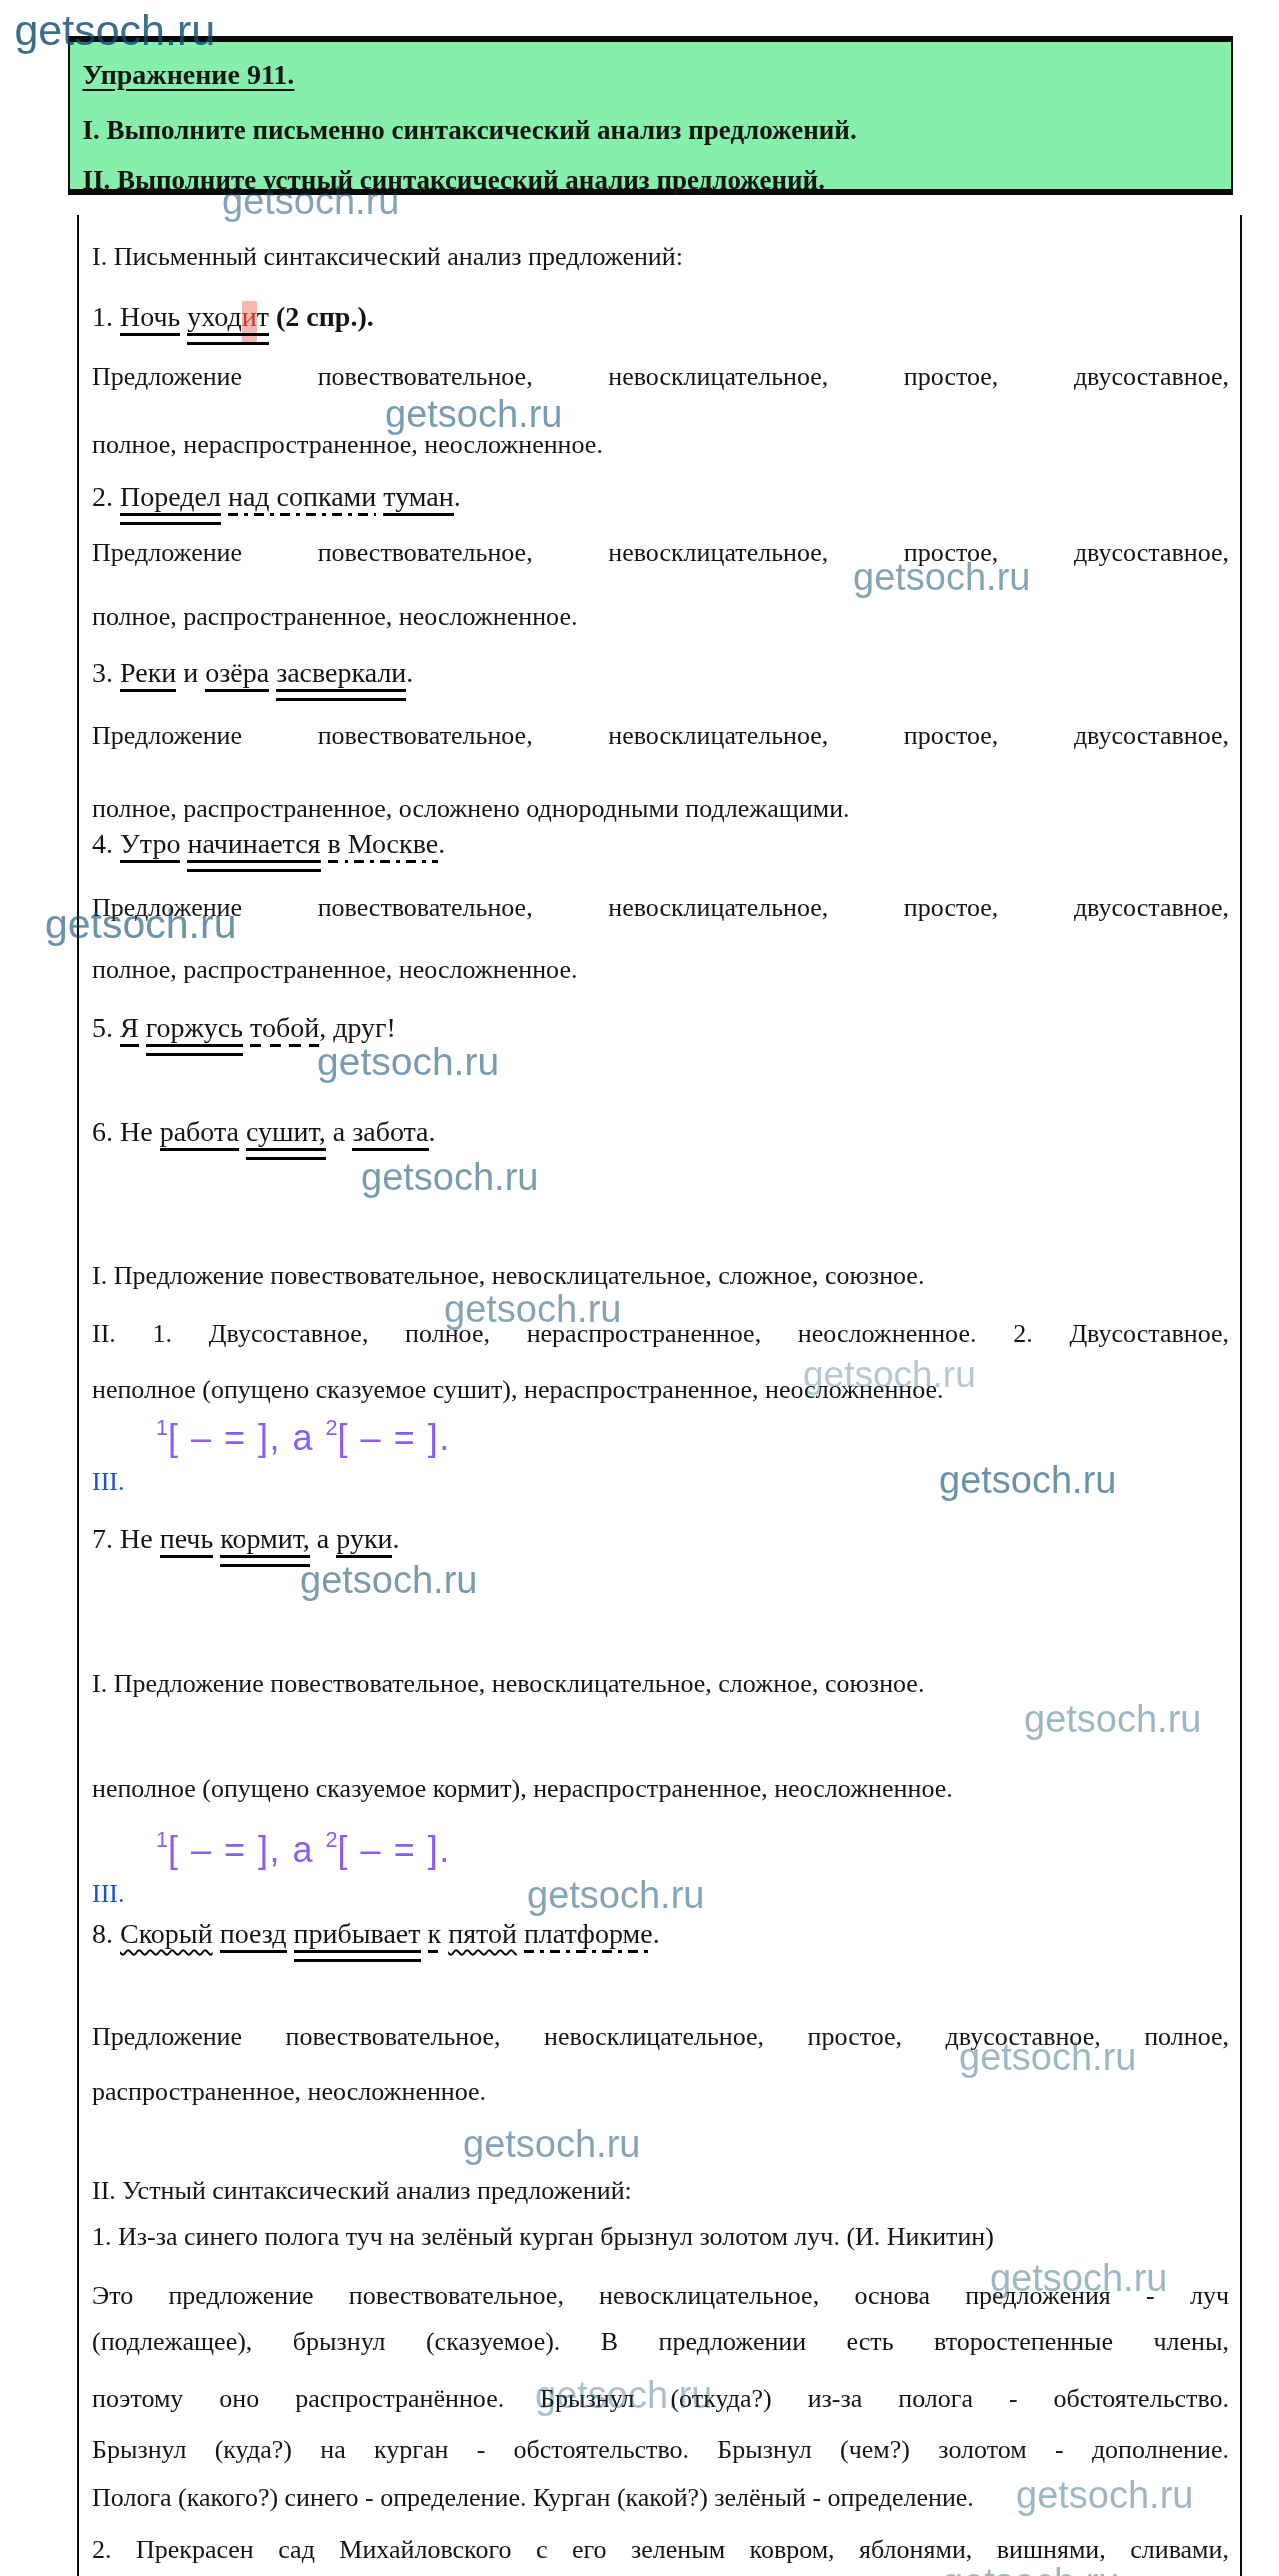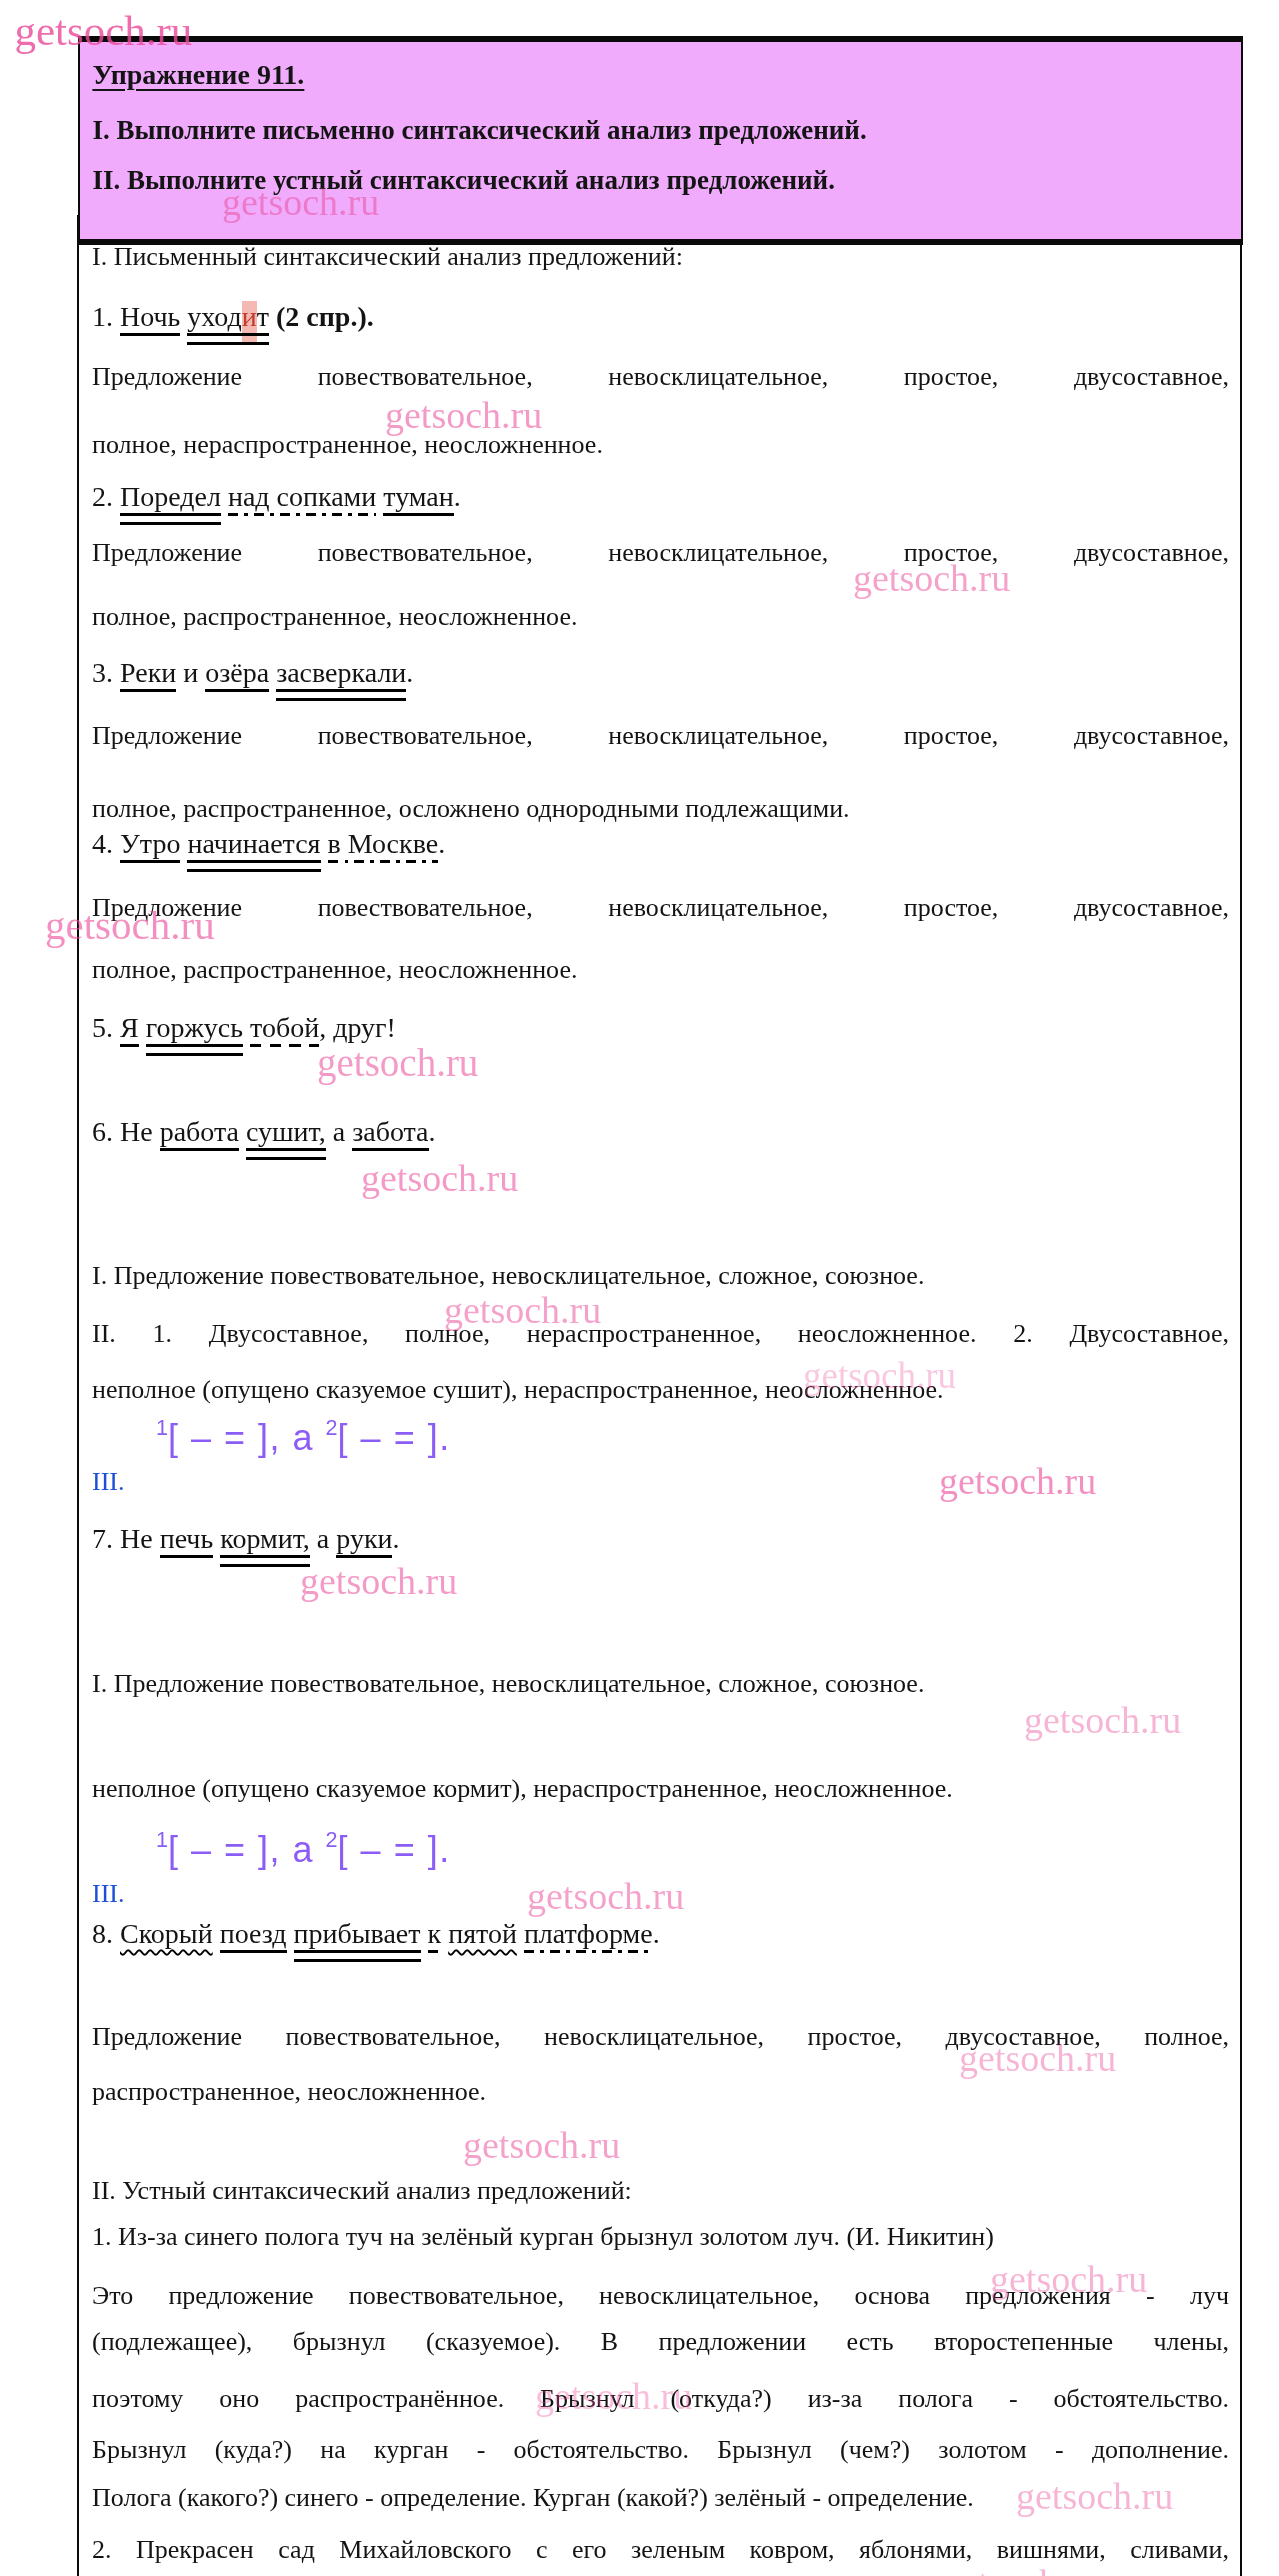--- a/index.html
+++ b/index.html
@@ -1,21 +1,21 @@
 <!DOCTYPE html>
 <html style="font-size:8.2px"><head>
 <meta charset="utf-8">
 <style>
   html,body{margin:0;padding:0;}
   body{width:1280px;height:3001px;background:#fff;font-family:"Liberation Serif","DejaVu Serif",serif;color:#141414;}
   .page{position:relative;width:1280px;height:3001px;overflow:hidden;background:#fff;}
   
-  .wm{position:absolute;font-family:Liberation Serif, serif;color:#ec4899;white-space:nowrap;z-index:5;pointer-events:none;}
+  .wm{position:absolute;font-family:Liberation Sans, sans-serif;color:#0c4a6e;white-space:nowrap;z-index:5;pointer-events:none;}
   
-  .header-box{position:absolute;left:78px;top:36px;width:1165px;height:209px;box-sizing:border-box;background:#f0abfc;border-top:6.2px solid #0a0a0a;border-bottom:6.2px solid #0a0a0a;border-left:2.6px solid #0a0a0a;border-right:2.6px solid #0a0a0a;z-index:2;}
+  .header-box{position:absolute;left:68px;top:36px;width:1165px;height:159px;box-sizing:border-box;background:#86efac;border-top:6.2px solid #0a0a0a;border-bottom:6.2px solid #0a0a0a;border-left:2.6px solid #0a0a0a;border-right:2.6px solid #0a0a0a;z-index:2;}
   .hdr-title{position:absolute;left:12.4px;top:16.5px;font-size:28px;font-weight:bold;text-decoration:underline;text-decoration-thickness:2.1px;text-underline-offset:5.2px;}
   .hdr-task1{position:absolute;left:12.4px;top:73px;font-size:27px;font-weight:bold;}
   .hdr-task2{position:absolute;left:12.4px;top:123px;font-size:27px;font-weight:bold;}
   
   .content-box{position:absolute;left:77px;top:215px;width:1165px;height:2740px;box-sizing:border-box;border-left:2.6px solid #0a0a0a;border-right:2.6px solid #0a0a0a;border-bottom:6.2px solid #0a0a0a;z-index:1;}
   
   .line{position:absolute;left:92px;width:1137px;font-size:26px;line-height:32px;z-index:3;}
   .just{text-align:justify;text-align-last:justify;}
   .sent{font-size:28px;}
   

